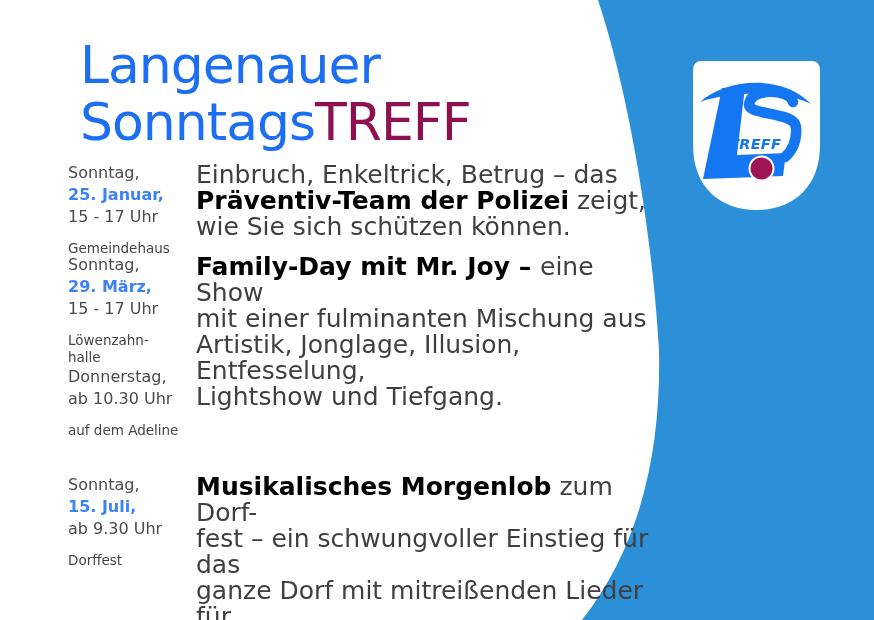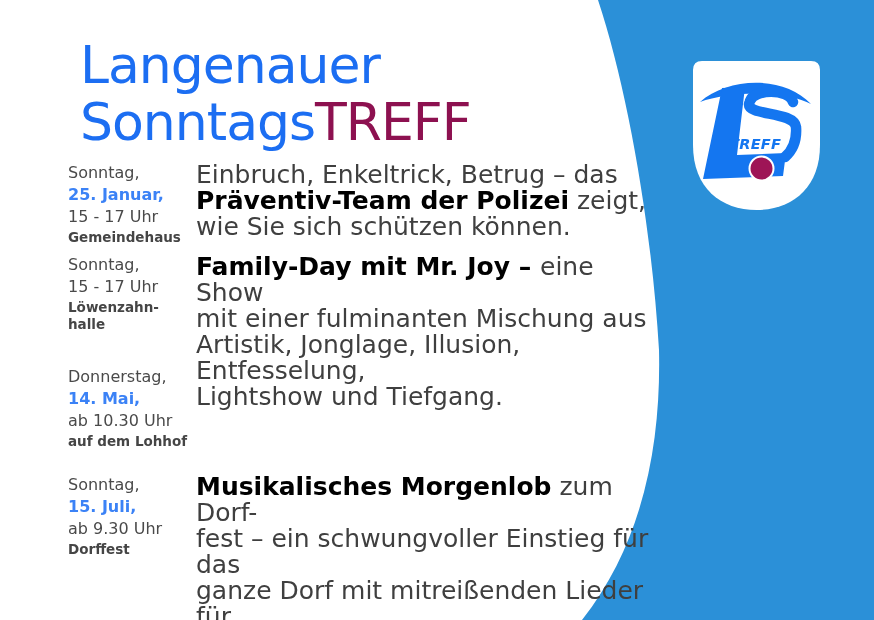--- a/index.html
+++ b/index.html
@@ -16,21 +16,21 @@
   .t-maroon{color:#8D1150;}
 
   .event{position:absolute;left:68px;display:flex;align-items:flex-start;}
   .event:nth-of-type(1){top:162px;}
   .event:nth-of-type(2){top:254px;}
   .event:nth-of-type(3){top:366px;}
   .event:nth-of-type(4){top:474px;}
 
   .date-col{width:128px;flex:0 0 128px;font-size:16px;line-height:22px;color:#4A4A4A;}
   .date-line.bold{font-weight:700;color:#3b82f6;}
-  .venue{margin-top:1px;font-size:13.5px;line-height:17px;font-weight:700;color:#454545;white-space:pre-line;}
+  .venue{margin-top:12px;font-size:13.5px;line-height:17px;font-weight:400;color:#454545;white-space:pre-line;}
 
   .desc-col{width:460px;font-size:25px;line-height:26px;color:#3F3F3F;white-space:pre-line;}
   .desc-col .b{font-weight:700;color:#000000;}
 </style>
 </head>
 <body>
 
 <div class="page">
 
   <svg class="bg-curve" viewBox="0 0 874 620" aria-hidden="true">
@@ -57,35 +57,35 @@
           <div class="date-line">15 - 17 Uhr</div>
           <div class="venue">Gemeindehaus</div>
         </div>
         <div class="desc-col"><span>Einbruch, Enkeltrick, Betrug – das
 </span><span class="b">Präventiv-Team der Polizei</span><span> zeigt,
 wie Sie sich schützen können.</span></div>
       </div>
       <div class="event">
         <div class="date-col">
           <div class="date-line">Sonntag,</div>
+          <div class="date-line bold">29. März,</div>
           <div class="date-line">15 - 17 Uhr</div>
           <div class="venue">Löwenzahn-
 halle</div>
         </div>
         <div class="desc-col"><span class="b">Family-Day mit Mr. Joy – </span><span>eine Show
 mit einer fulminanten Mischung aus
 Artistik, Jonglage, Illusion, Entfesselung,
 Lightshow und Tiefgang.</span></div>
       </div>
       <div class="event">
         <div class="date-col">
           <div class="date-line">Donnerstag,</div>
-          <div class="date-line bold">14. Mai,</div>
           <div class="date-line">ab 10.30 Uhr</div>
-          <div class="venue">auf dem Lohhof</div>
+          <div class="venue">auf dem Adeline</div>
         </div>
       </div>
       <div class="event">
         <div class="date-col">
           <div class="date-line">Sonntag,</div>
           <div class="date-line bold">15. Juli,</div>
           <div class="date-line">ab 9.30 Uhr</div>
           <div class="venue">Dorffest</div>
         </div>
         <div class="desc-col"><span class="b">Musikalisches Morgenlob</span><span> zum Dorf-

